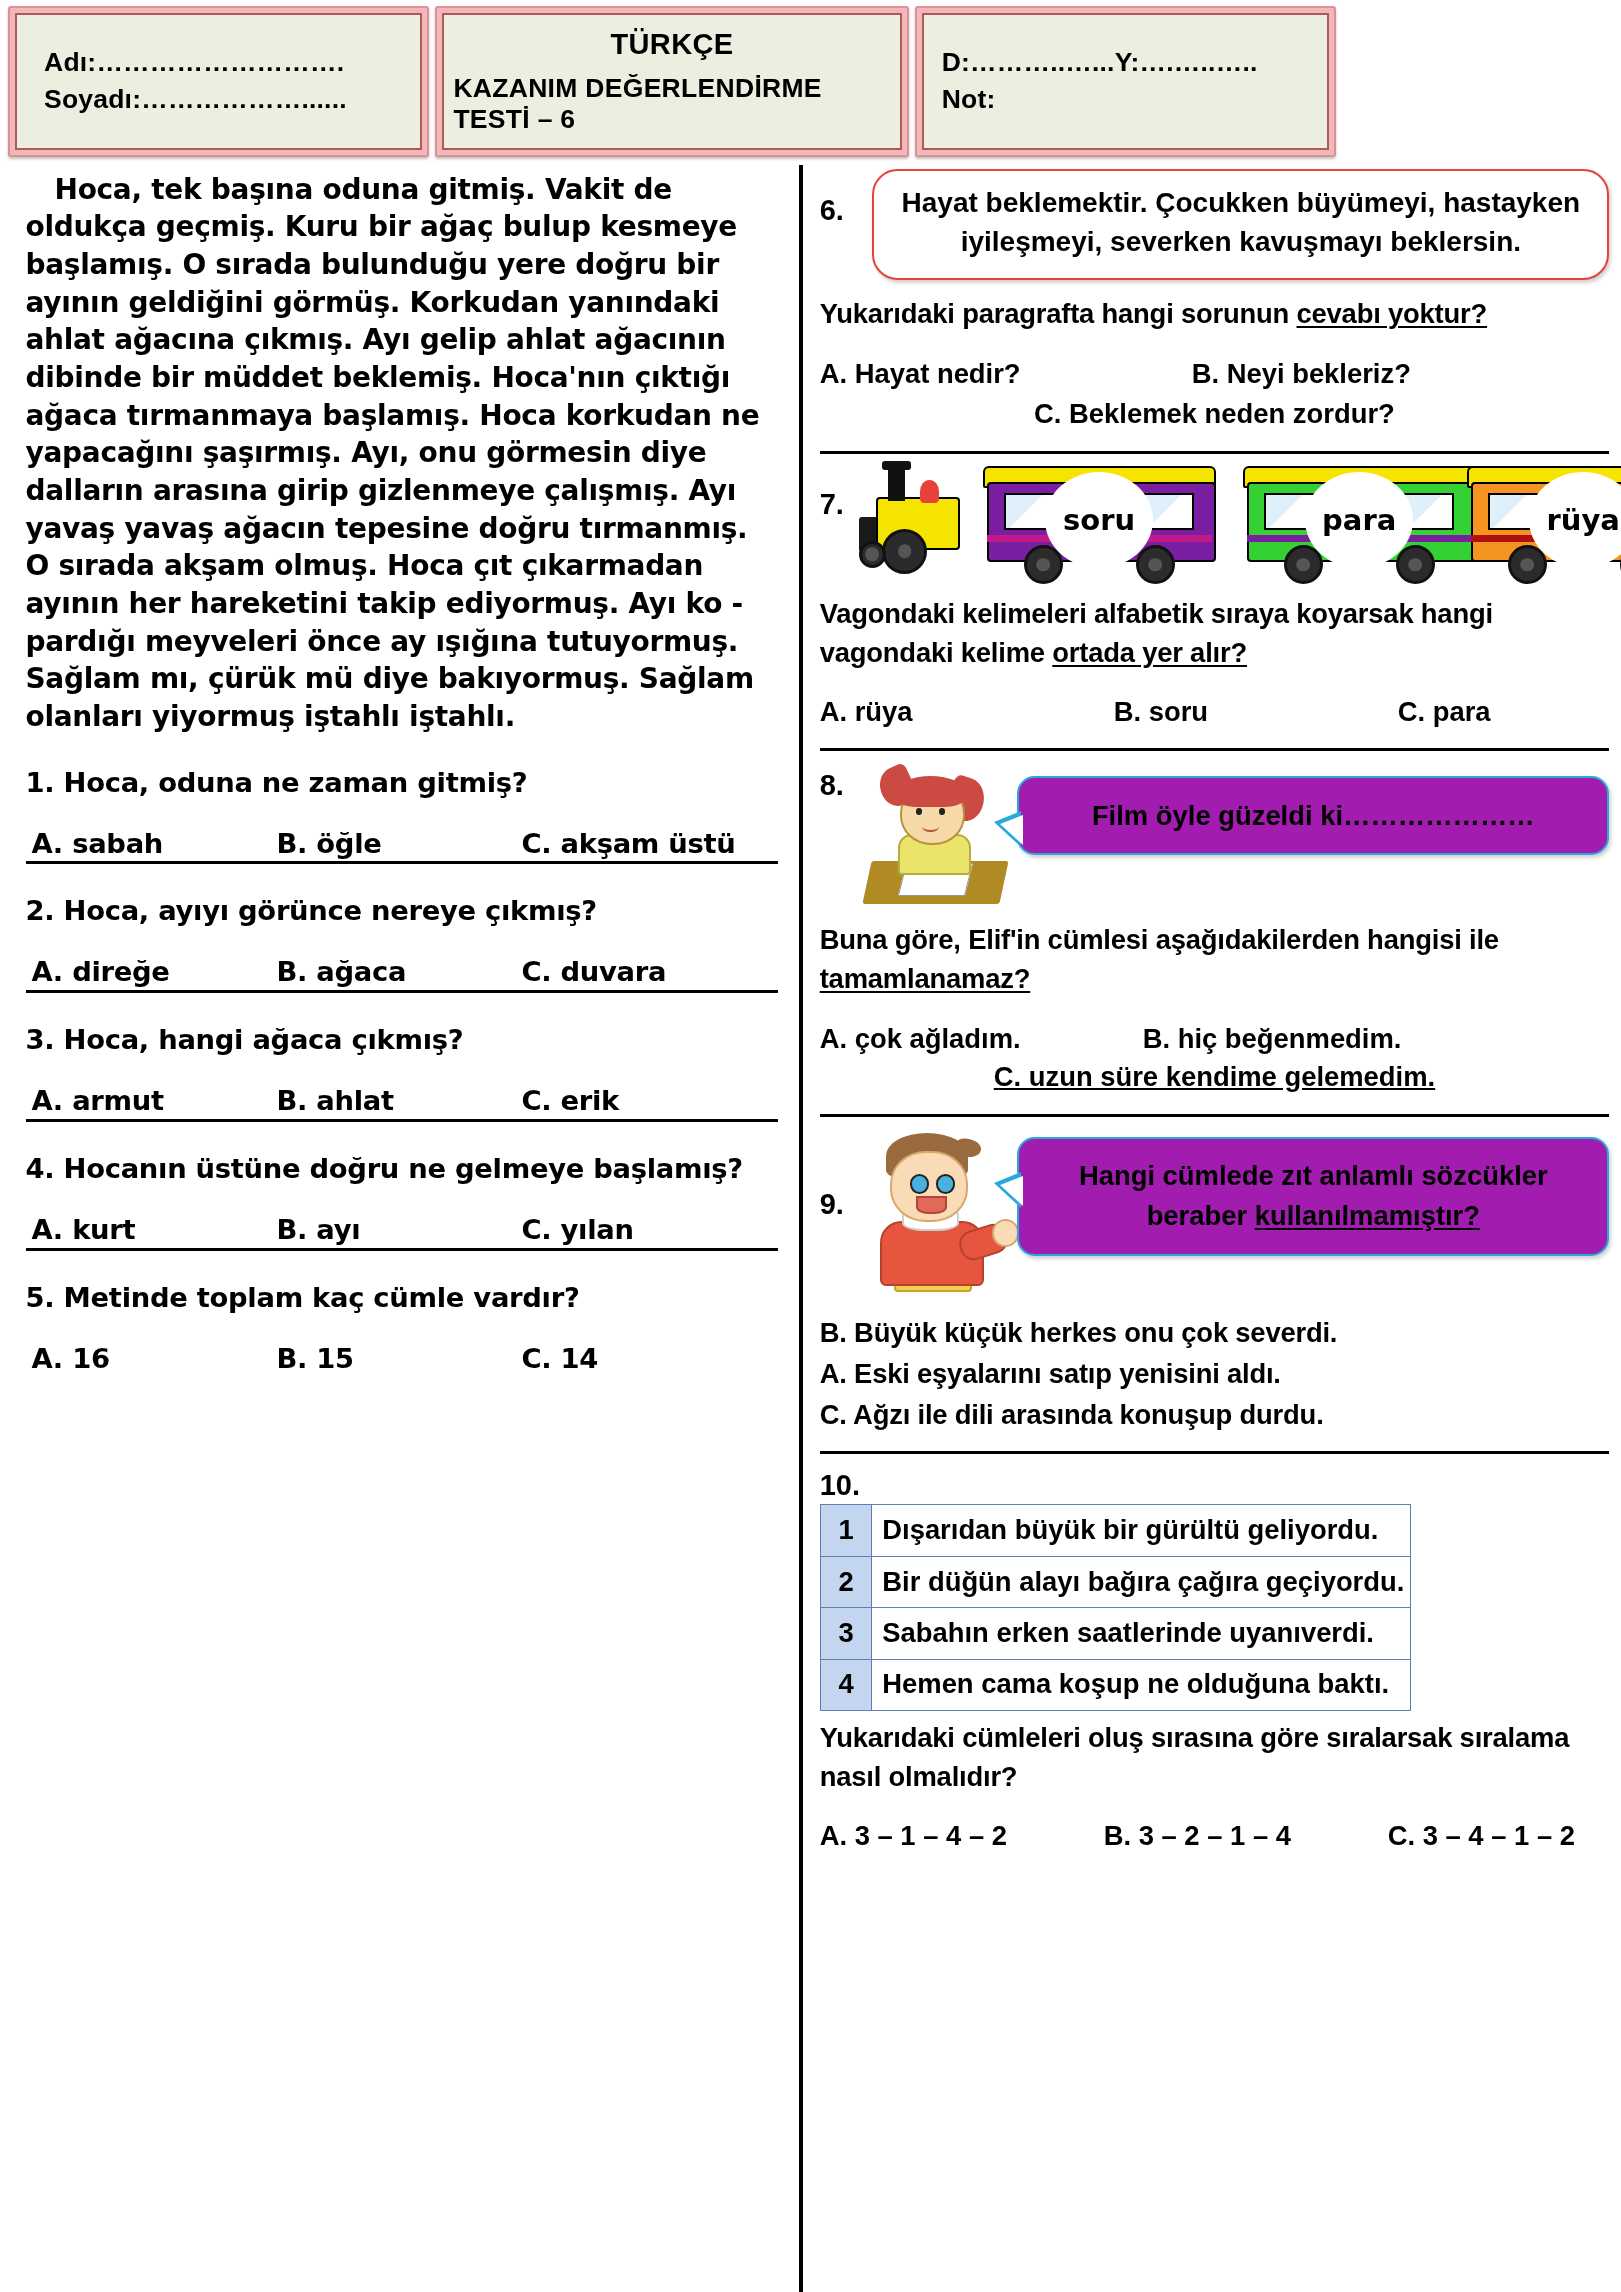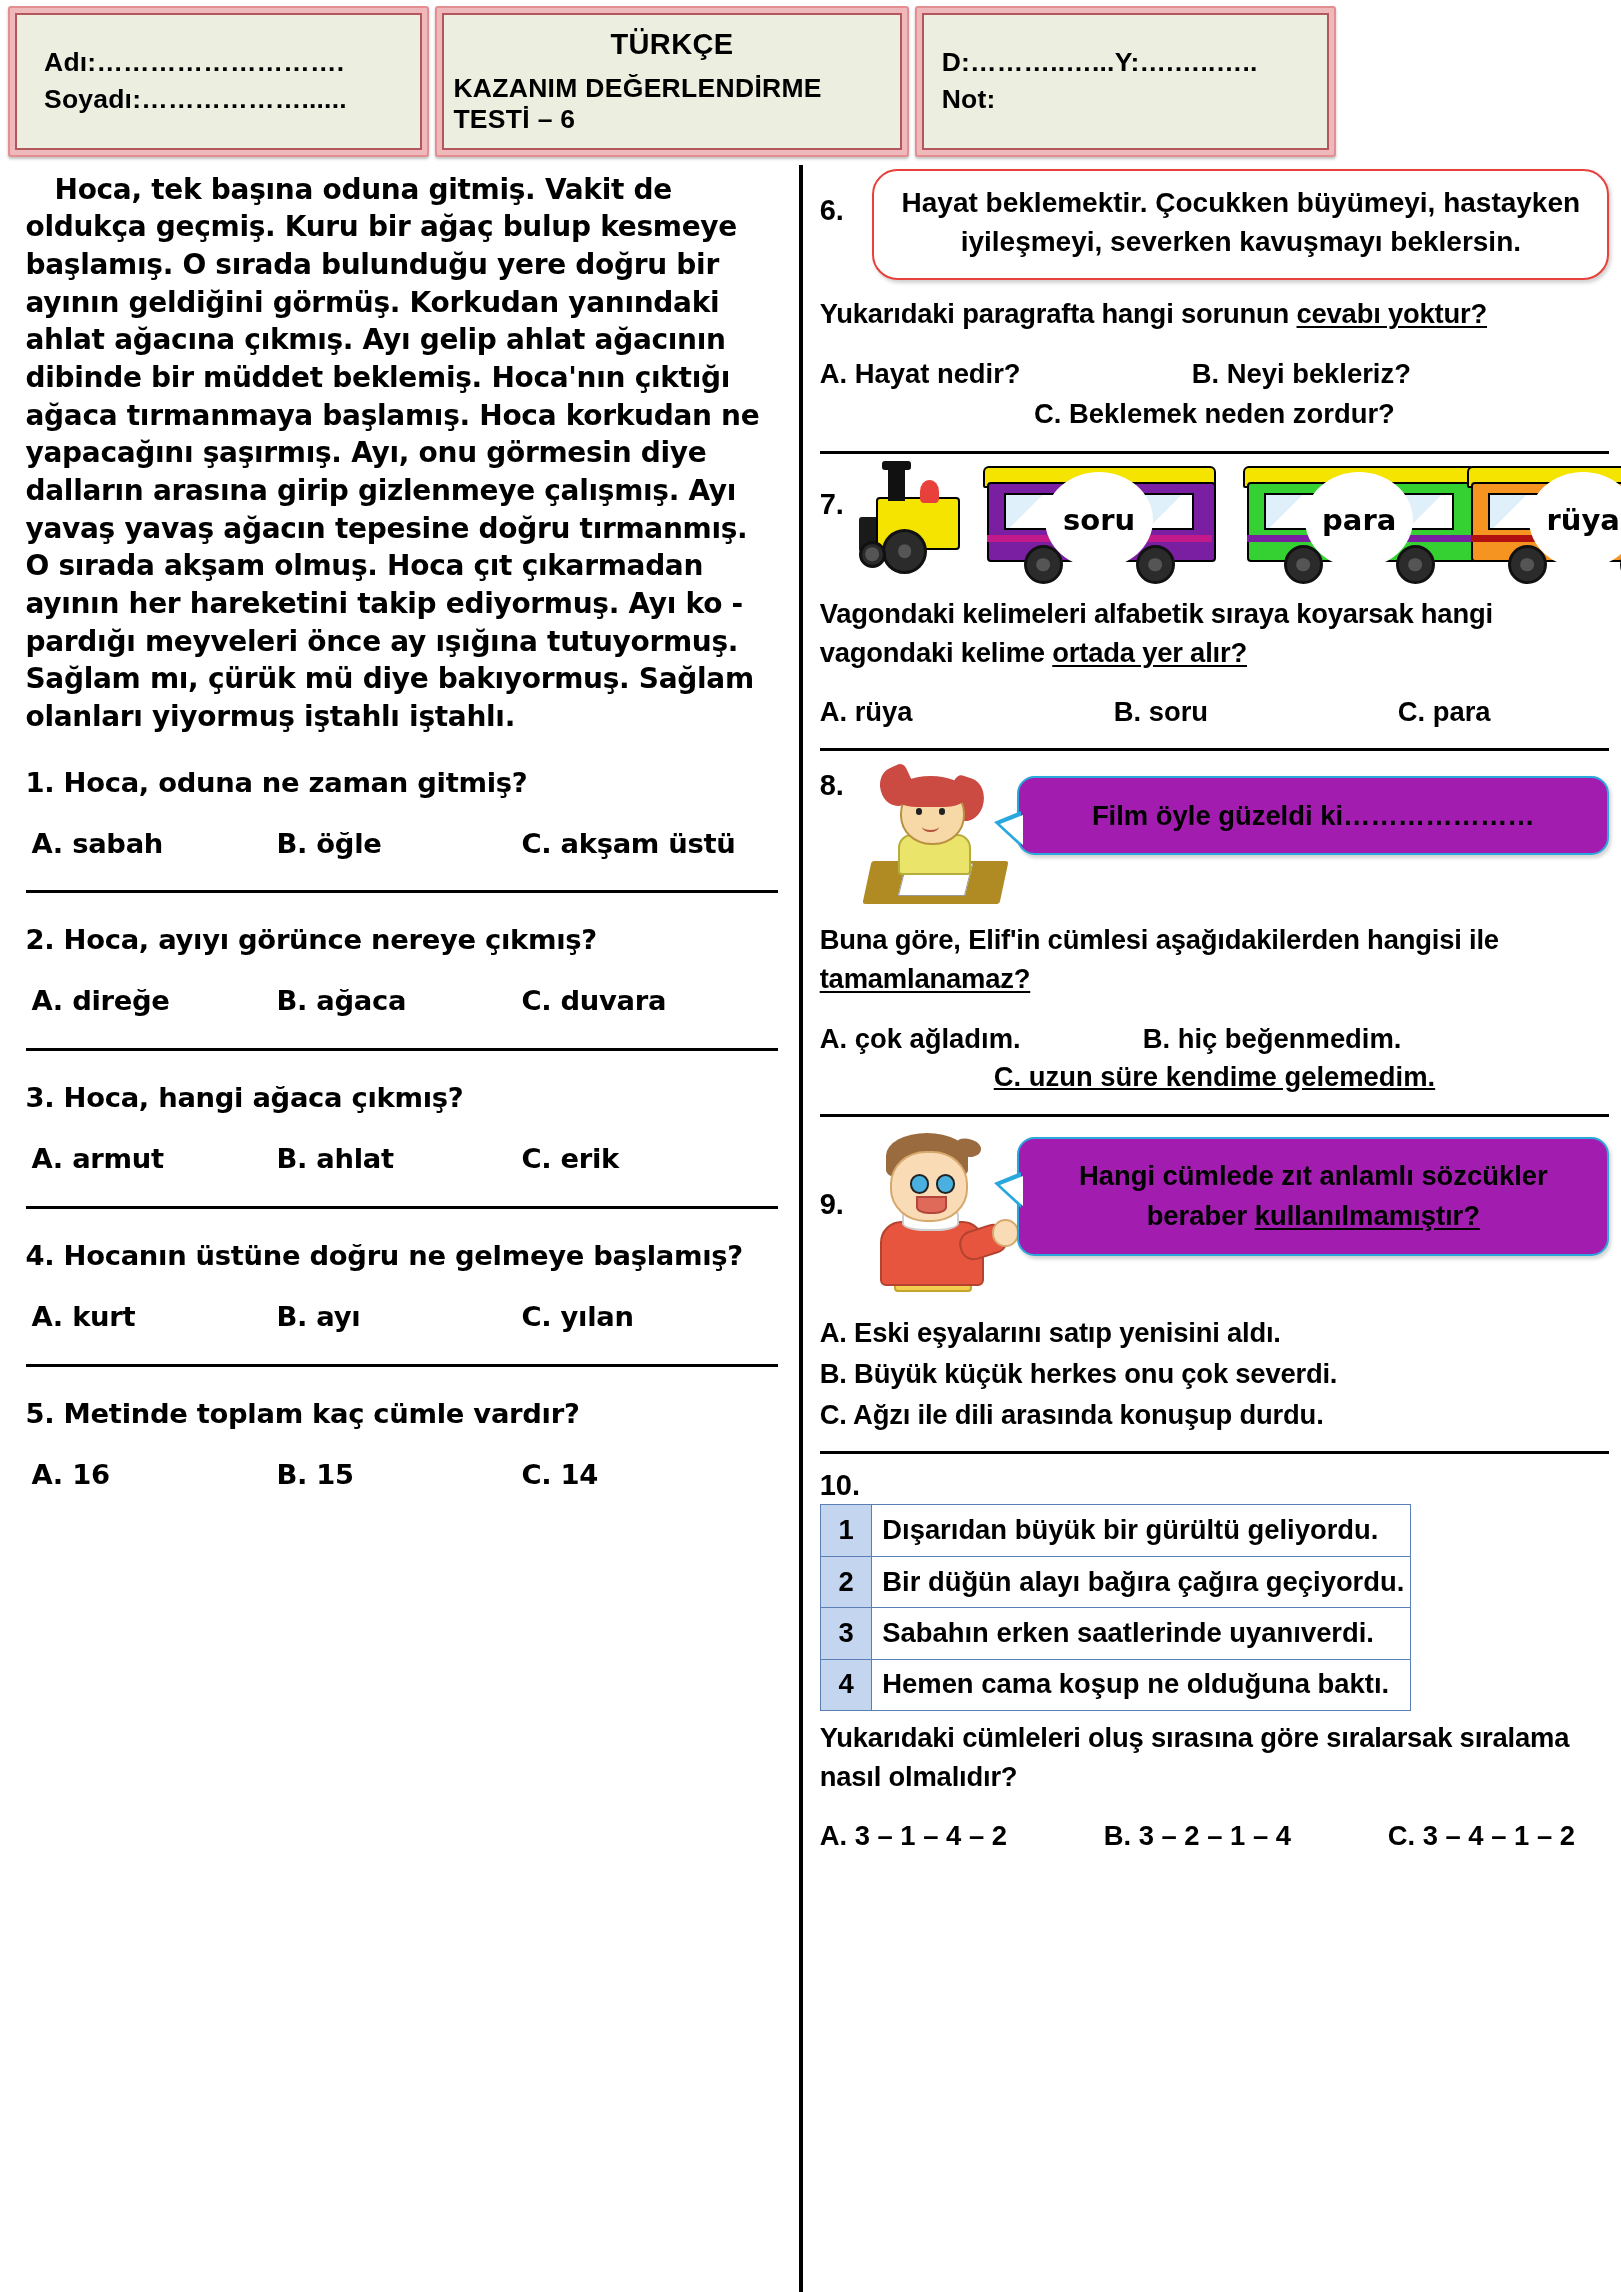--- a/index.html
+++ b/index.html
@@ -77,21 +77,21 @@
   }
   .passage .ind{display:inline-block;width:29px;}
 
   .qL{font-size:27.4px;font-weight:700;letter-spacing:-0.3px;line-height:1.3;}
   .qL .qtext{margin-bottom:25.5px;}
   .optrow{display:flex;font-size:27.4px;font-weight:700;letter-spacing:-0.3px;}
   .optrow .o1{width:245px;padding-left:5.9px;}
   .optrow .o2{width:245px;}
   .optrow .o3{flex:1;text-align:left;}
   .hr{border:0;border-top:3.9px solid #000;margin:0;}
-  .blkL{padding-top:29px;padding-bottom:29px;}
+  .blkL{padding-top:29px;}
 
   
   .colR, .colR *{font-family:"Liberation Sans","DejaVu Sans",sans-serif;}
   .qR{font-size:27.4px;font-weight:700;line-height:1.42;letter-spacing:-0.2px;}
   .qnum{font-size:29px;font-weight:700;}
   .u{text-decoration:underline;text-underline-offset:2.9px;}
   .rowopts{display:flex;font-size:27.4px;font-weight:700;margin-top:23.5px;}
 
   
   .callout-red{
@@ -510,22 +510,22 @@
             <div class="eye l"></div>
             <div class="eye r"></div>
             <div class="smile"></div>
           </div>
         </div>
         <div class="bub" style="padding-top:7.8px;">
           <div class="bubble-blue"><span>Hangi cümlede zıt anlamlı sözcükler beraber </span><span class="u">kullanılmamıştır?</span></div>
         </div>
       </div>
       <div class="qR" style="margin-top:25.5px;line-height:1.5;">
+        <div>B. Büyük küçük herkes onu çok severdi.</div>
         <div>A. Eski eşyalarını satıp yenisini aldı.</div>
-        <div>B. Büyük küçük herkes onu çok severdi.</div>
         <div>C. Ağzı ile dili arasında konuşup durdu.</div>
       </div>
     </div>
     <hr class="hr" style="margin-top:15.7px;">
 
     <div>
       <div class="t10wrap">
         <div class="qnum">10.</div>
         <table class="t10">
           <tbody>

